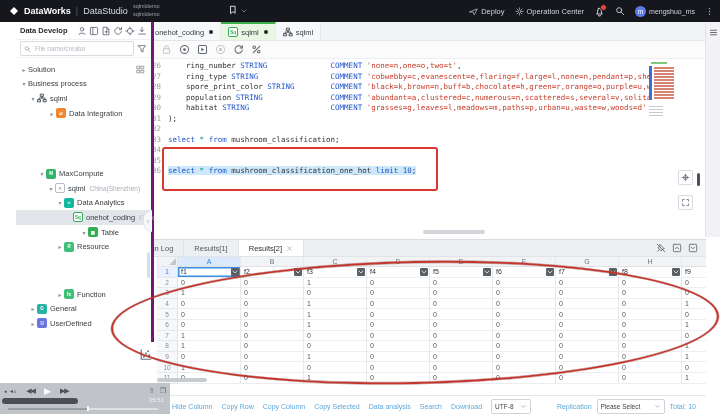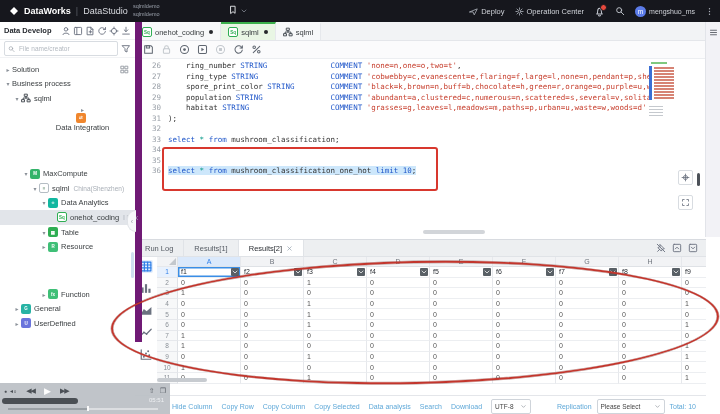--- a/index.html
+++ b/index.html
@@ -24,22 +24,22 @@
   .tb-bell{position:relative;width:11px;height:11px;color:#c6cad2}
   .tb-bell .badge{position:absolute;right:-2px;top:-2px;width:5px;height:5px;border-radius:50%;
                   background:#e8493d;border:1px solid #16171d}
   .tb-mag{width:10px;height:10px;color:#c6cad2}
   .tb-user{display:flex;align-items:center;gap:3px;color:#cfd2d8;font-size:7px;cursor:pointer}
   .avatar{width:11px;height:11px;border-radius:50%;background:#5b7be8;color:#fff;font-size:6.5px;
           display:flex;align-items:center;justify-content:center}
   .tb-dots{width:9px;height:11px;color:#aeb2bb}
 
   
-  .sidebar{position:absolute;left:0;top:22px;width:135px;height:320px;background:#fff;
-           border-right:7px solid #701a75;z-index:2}
+  .sidebar{position:absolute;left:16px;top:22px;width:135px;height:320px;background:#fff;
+           border-right:3px solid #701a75;z-index:2}
   .sb-head{display:flex;align-items:center;height:17px;padding:0 4px;border-bottom:1px solid #eef0f2}
   .sb-title{font-size:7.5px;font-weight:bold;color:#1f2329;white-space:nowrap}
   .sb-icos{margin-left:auto;display:flex;gap:2px}
   .sb-icos i{width:10px;height:10px;color:#6b7280;cursor:pointer}
   .sb-search{display:flex;align-items:center;height:17px;padding:0 4px;gap:3px;border-bottom:1px solid #f2f3f5}
   .sb-search .box{flex:1;display:flex;align-items:center;gap:2px;height:13px;border:1px solid #d8dce1;
                   border-radius:2px;padding:0 3px;background:#fff}
   .sb-search input{border:0;outline:0;width:100%;font-size:6.5px;color:#333;
                    font-family:"Liberation Sans",sans-serif;background:transparent}
   .sb-search input::placeholder{color:#b3b9c0}
@@ -321,21 +321,21 @@
         <span class="flowico">
           <svg viewBox="0 0 12 12" width="100%" height="100%" fill="none" stroke="currentColor" stroke-width="1.1" stroke-linecap="round" stroke-linejoin="round">
             <rect x="4.4" y="1.4" width="3.2" height="2.6"></rect>
             <rect x="1" y="8" width="3.2" height="2.6"></rect>
             <rect x="7.8" y="8" width="3.2" height="2.6"></rect>
             <path d="M6 4v2M6 6H2.6v2M6 6h3.4v2"></path>
           </svg>
         </span>
         <span>sqlml</span>
       </div>
-      <div class="trow" style="padding-left: 32px; flex-direction: column;">
+      <div class="trow" style="padding-left: 32px;">
         <span class="arr">▸</span>
         <span class="sqico" style="background: rgb(240, 134, 45); color: rgb(255, 255, 255);">⇄</span>
         <span>Data Integration</span>
       </div>
       <div class="trow" style="padding-left: 22px; margin-top: 46px;">
         <span class="arr">▾</span>
         <span class="sqico" style="background: rgb(52, 179, 106); color: rgb(255, 255, 255);">M</span>
         <span>MaxCompute</span>
       </div>
       <div class="trow" style="padding-left: 31px;">
@@ -348,21 +348,21 @@
         <span class="arr">▾</span>
         <span class="sqico" style="background: rgb(18, 183, 160); color: rgb(255, 255, 255);">‹›</span>
         <span>Data Analytics</span>
       </div>
       <div class="trow sel" style="padding-left: 49px;">
         <span class="noarr"></span>
         <span class="sqico" style="background: rgb(255, 255, 255); color: rgb(47, 174, 83); border: 1px solid rgb(47, 174, 83);">Sq</span>
         <span>onehot_coding</span>
         <span class="extra">l lock</span>
       </div>
-      <div class="trow" style="padding-left: 40px;">
+      <div class="trow" style="padding-left: 40px; margin-left: 24px;">
         <span class="arr">▾</span>
         <span class="sqico" style="background: rgb(47, 174, 83); color: rgb(255, 255, 255);">▦</span>
         <span>Table</span>
       </div>
       <div class="trow" style="padding-left: 40px;">
         <span class="arr">▸</span>
         <span class="sqico" style="background: rgb(63, 191, 119); color: rgb(255, 255, 255);">R</span>
         <span>Resource</span>
       </div>
       <div class="trow" style="padding-left: 40px; margin-top: 33px;">

